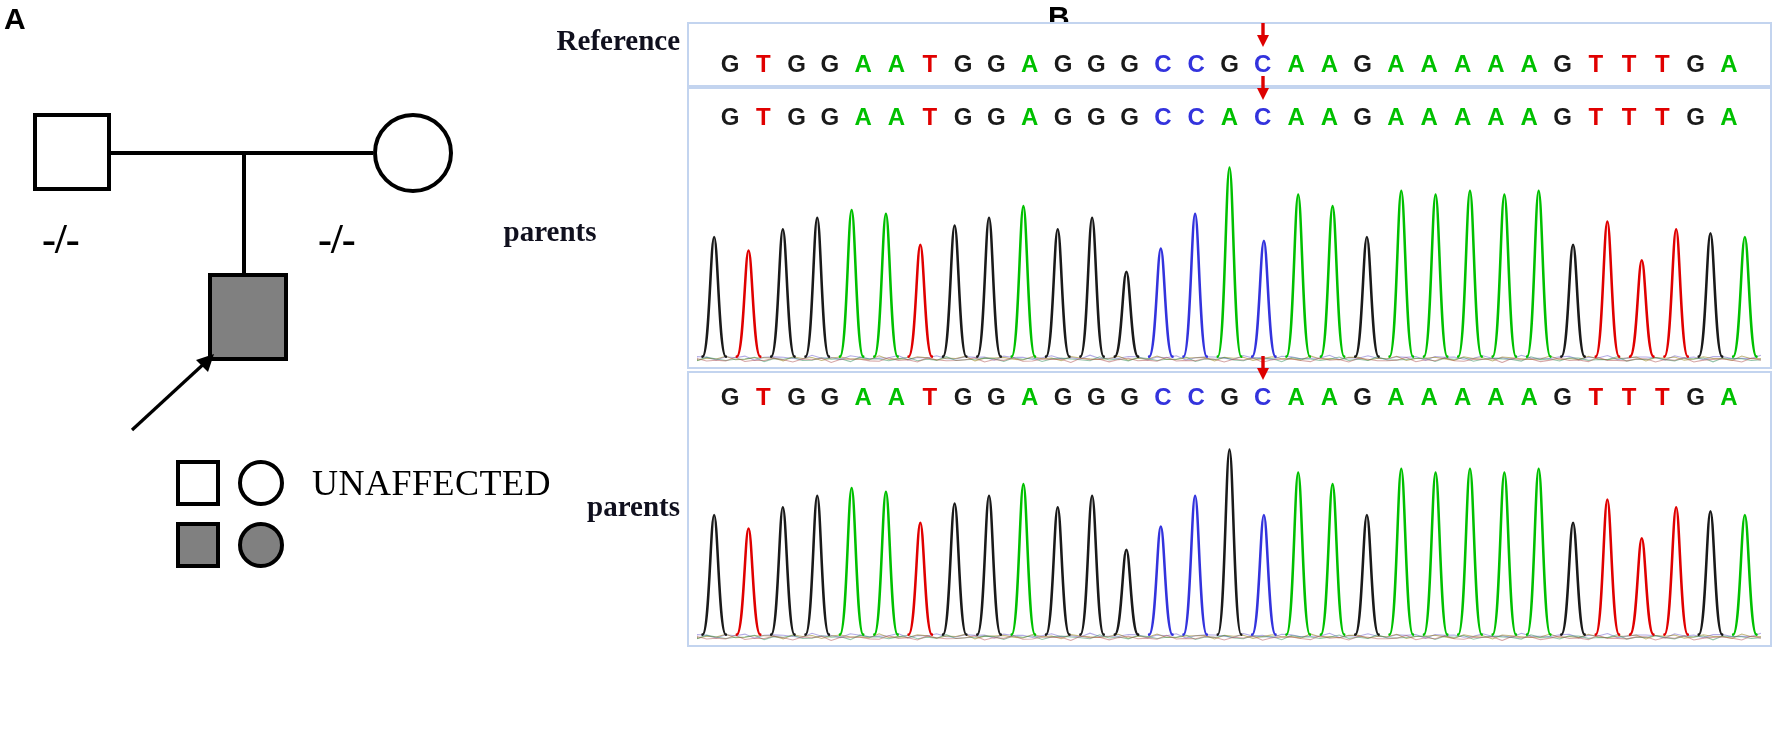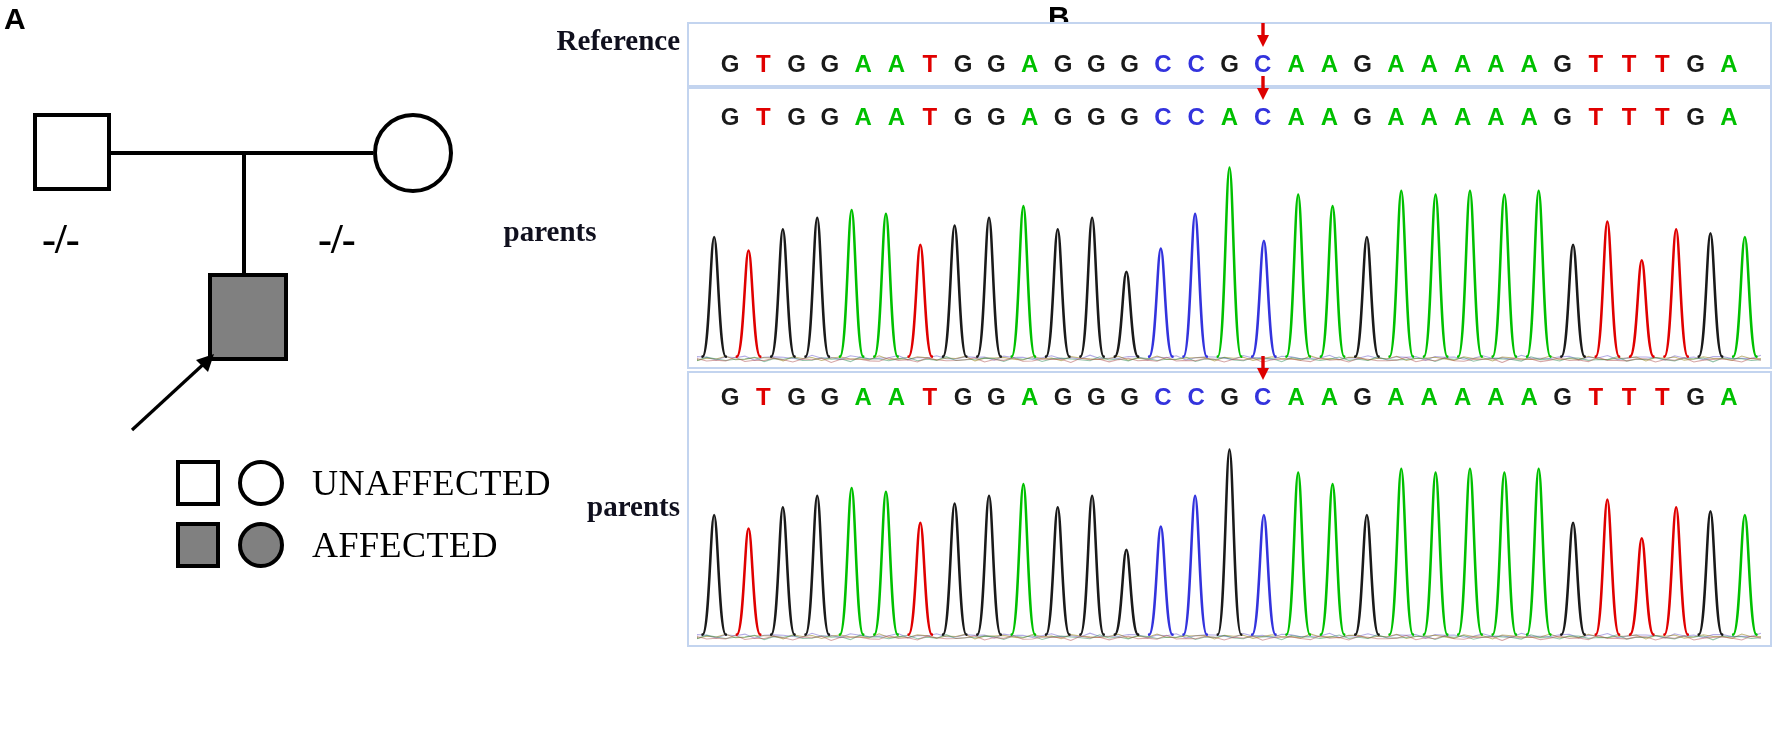--- a/index.html
+++ b/index.html
@@ -216,21 +216,20 @@
 
     <div id="legend">
       <div class="legend-row unaffected">
         <div class="legend-sq"></div>
         <div class="legend-ci"></div>
         <div class="legend-label">UNAFFECTED</div>
       </div>
       <div class="legend-row affected">
         <div class="legend-sq"></div>
         <div class="legend-ci"></div>
-        <div class="legend-label">AFFECTED</div>
       </div>
     </div>
   </div>
 
   <div id="panel-b">
 
     <div class="panel-letter" id="panel-b-letter">B</div>
 
     <div class="row-label" id="label-reference">
       <div>Reference</div>

